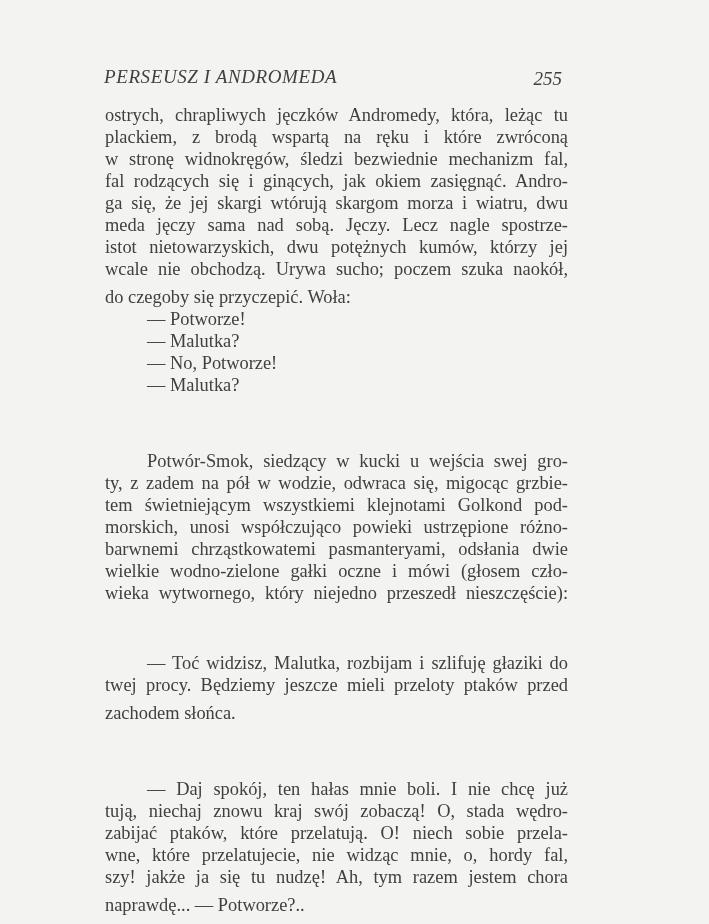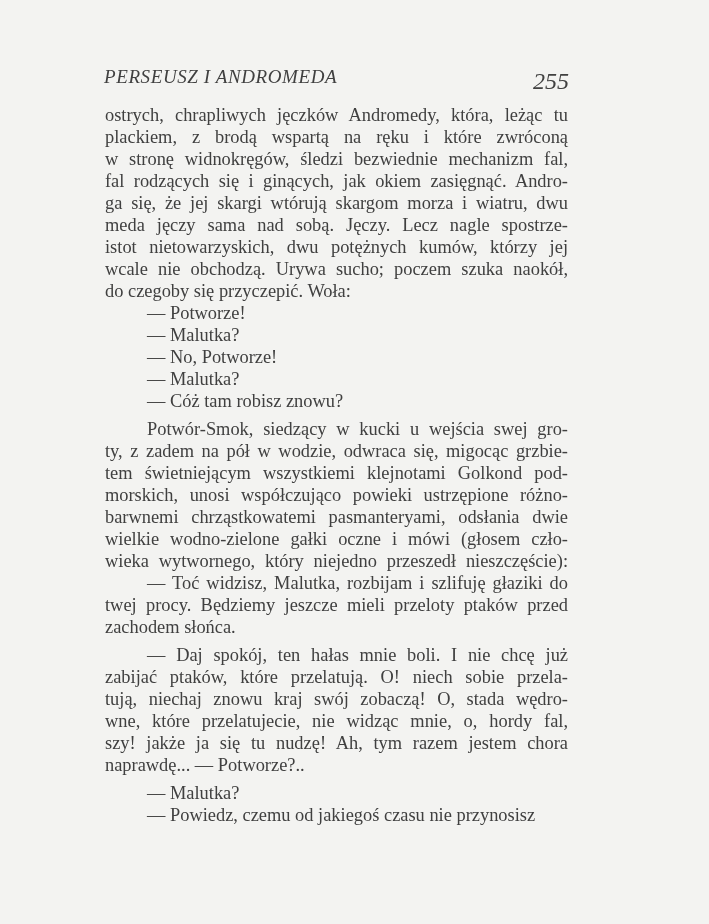--- a/index.html
+++ b/index.html
@@ -32,44 +32,45 @@
     .running-title {
       position: absolute;
       left: 0;
       top: 0;
       font-style: italic;
       font-size: 19px;
       letter-spacing: 0.6px;
     }
     .page-number {
       position: absolute;
-      right: 0;
+      right: 7px;
       top: 2px;
       font-style: italic;
-      font-size: 24px;
+      font-size: 19px;
     }
     .body-text {
       position: absolute;
       left: 105px;
       top: 104px;
       width: 463px;
       font-size: 18.4px;
       line-height: 22px;
     }
     .line {
       display: block;
       white-space: nowrap;
       text-align: justify;
       text-align-last: justify;
       height: 22px;
     }
     .line.last {
       text-align-last: left;
+      margin-top: 6px;
     }
-    .line.indent { padding-left: 42px; }
+    .line.indent { padding-left: 42px; margin-top: 48px; }
     .line.dialog { padding-left: 42px; text-align-last: left; }
     .gap { height: 6px; }
   </style>
 </head>
 <body>
 
 <div class="page">
 
   <div class="running-head">
     <span class="running-title">PERSEUSZ I ANDROMEDA</span>
@@ -88,21 +89,20 @@
       <span class="line">istot nietowarzyskich, dwu potężnych kumów, którzy jej</span>
       <span class="line">wcale nie obchodzą. Urywa sucho; poczem szuka naokół,</span>
       <span class="line last">do czegoby się przyczepić. Woła:</span>
     </div>
 
     <div>
       <span class="line dialog">— Potworze!</span>
       <span class="line dialog">— Malutka?</span>
       <span class="line dialog">— No, Potworze!</span>
       <span class="line dialog">— Malutka?</span>
-      <span class="line dialog">— Cóż tam robisz znowu?</span>
     </div>
 
     <div class="gap"></div>
 
     <div>
       <span class="line indent">Potwór-Smok, siedzący w kucki u wejścia swej gro-</span>
       <span class="line">ty, z zadem na pół w wodzie, odwraca się, migocąc grzbie-</span>
       <span class="line">tem świetniejącym wszystkiemi klejnotami Golkond pod-</span>
       <span class="line">morskich, unosi współczująco powieki ustrzępione różno-</span>
       <span class="line">barwnemi chrząstkowatemi pasmanteryami, odsłania dwie</span>
@@ -113,22 +113,22 @@
     <div>
       <span class="line indent">— Toć widzisz, Malutka, rozbijam i szlifuję głaziki do</span>
       <span class="line">twej procy. Będziemy jeszcze mieli przeloty ptaków przed</span>
       <span class="line last">zachodem słońca.</span>
     </div>
 
     <div class="gap"></div>
 
     <div>
       <span class="line indent">— Daj spokój, ten hałas mnie boli. I nie chcę już</span>
+      <span class="line">tują, niechaj znowu kraj swój zobaczą! O, stada wędro-</span>
       <span class="line">zabijać ptaków, które przelatują. O! niech sobie przela-</span>
-      <span class="line">tują, niechaj znowu kraj swój zobaczą! O, stada wędro-</span>
       <span class="line">wne, które przelatujecie, nie widząc mnie, o, hordy fal,</span>
       <span class="line">szy! jakże ja się tu nudzę! Ah, tym razem jestem chora</span>
       <span class="line last">naprawdę... — Potworze?..</span>
     </div>
 
     <div class="gap"></div>
 
     <div>
       <span class="line dialog">— Malutka?</span>
       <span class="line dialog">— Powiedz, czemu od jakiegoś czasu nie przynosisz</span>

